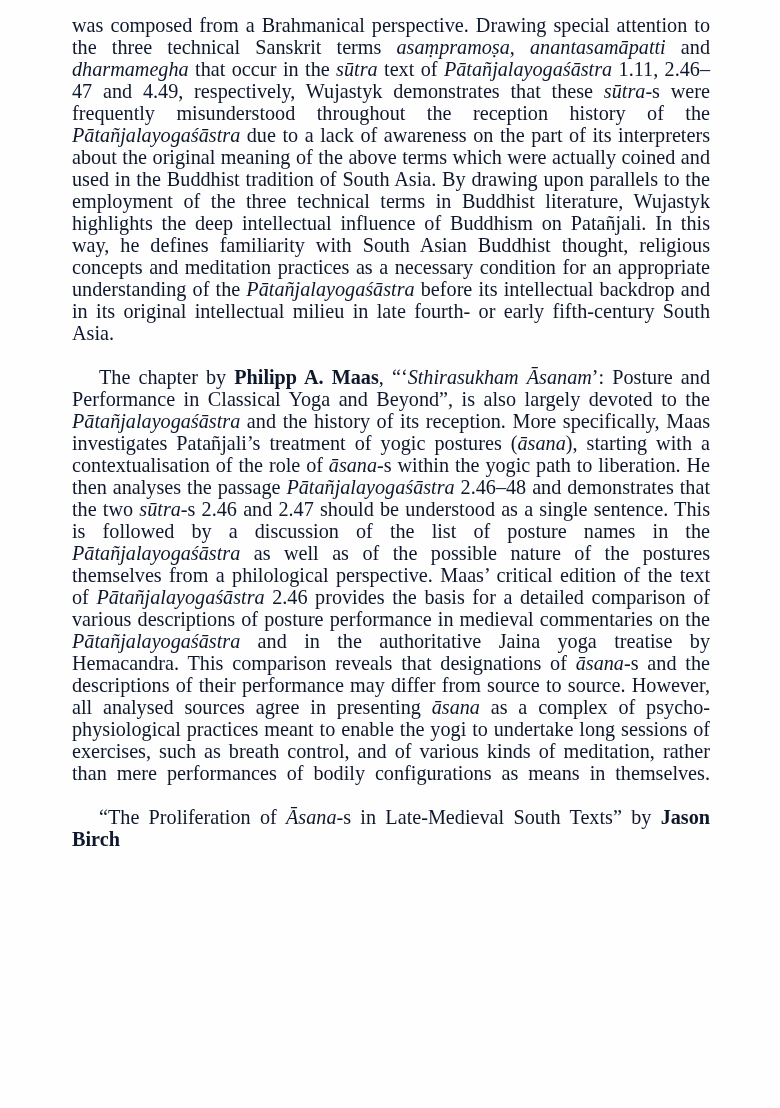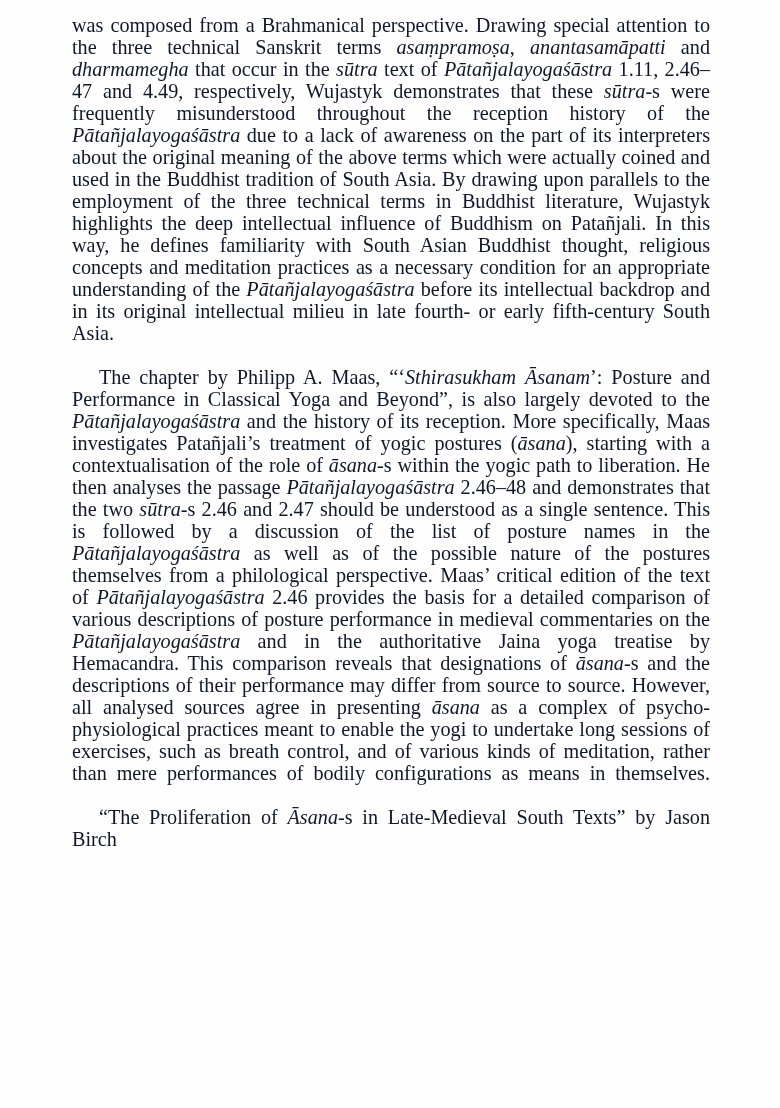--- a/index.html
+++ b/index.html
@@ -54,21 +54,21 @@
     content: "";
     display: inline-block;
     width: 100%;
   }
 
   i, em {
     font-style: italic;
   }
 
   b, strong {
-    font-weight: normal;
+    font-weight: bold;
   }
 </style>
 </head>
 <body>
 
 <div class="page">
   <div class="text-column" id="text-column">
       <p class="para"><span>was composed from a Brahmanical perspective. Drawing special attention to the three technical Sanskrit terms </span><i>asaṃpramoṣa</i><span>, </span><i>anantasamāpatti</i><span> and </span><i>dharmamegha</i><span> that occur in the </span><i>sūtra</i><span> text of </span><i>Pātañjalayogaśāstra</i><span> 1.11, 2.46–47 and 4.49, respectively, Wujastyk demonstrates that these </span><i>sūtra</i><span>-s were frequently misunderstood throughout the reception history of the </span><i>Pātañjalayogaśāstra</i><span> due to a lack of awareness on the part of its interpreters about the original meaning of the above terms which were actually coined and used in the Buddhist tradition of South Asia. By drawing upon parallels to the employment of the three technical terms in Buddhist literature, Wujastyk highlights the deep intellectual influence of Buddhism on Patañjali. In this way, he defines familiarity with South Asian Buddhist thought, religious concepts and meditation practices as a necessary condition for an appropriate understanding of the </span><i>Pātañjalayogaśāstra</i><span> before its intellectual backdrop and in its original intellectual milieu in late fourth- or early fifth-century South Asia.</span></p>
       <p class="para indent"><span>The chapter by </span><b>Philipp A. Maas</b><span>, “‘</span><i>Sthirasukham Āsanam</i><span>’: Posture and Performance in Classical Yoga and Beyond”, is also largely devoted to the </span><i>Pātañjalayogaśāstra</i><span> and the history of its reception. More specifically, Maas investigates Patañjali’s treatment of yogic postures (</span><i>āsana</i><span>), starting with a contextualisation of the role of </span><i>āsana</i><span>-s within the yogic path to liberation. He then analyses the passage </span><i>Pātañjalayogaśāstra</i><span> 2.46–48 and demonstrates that the two </span><i>sūtra</i><span>-s 2.46 and 2.47 should be understood as a single sentence. This is followed by a discussion of the list of posture names in the </span><i>Pātañjalayogaśāstra</i><span> as well as of the possible nature of the postures themselves from a philological perspective. Maas’ critical edition of the text of </span><i>Pātañjalayogaśāstra</i><span> 2.46 provides the basis for a detailed comparison of various descriptions of posture performance in medieval commentaries on the </span><i>Pātañjalayogaśāstra</i><span> and in the authoritative Jaina yoga treatise by Hemacandra. This comparison reveals that designations of </span><i>āsana</i><span>-s and the descriptions of their performance may differ from source to source. However, all analysed sources agree in presenting </span><i>āsana</i><span> as a complex of psycho-physiological practices meant to enable the yogi to undertake long sessions of exercises, such as breath control, and of various kinds of meditation, rather than mere performances of bodily configurations as means in themselves.</span></p>
       <p class="para indent"><span>“The Proliferation of </span><i>Āsana</i><span>-s in Late-Medieval South Texts” by </span><b>Jason Birch</b></p>

